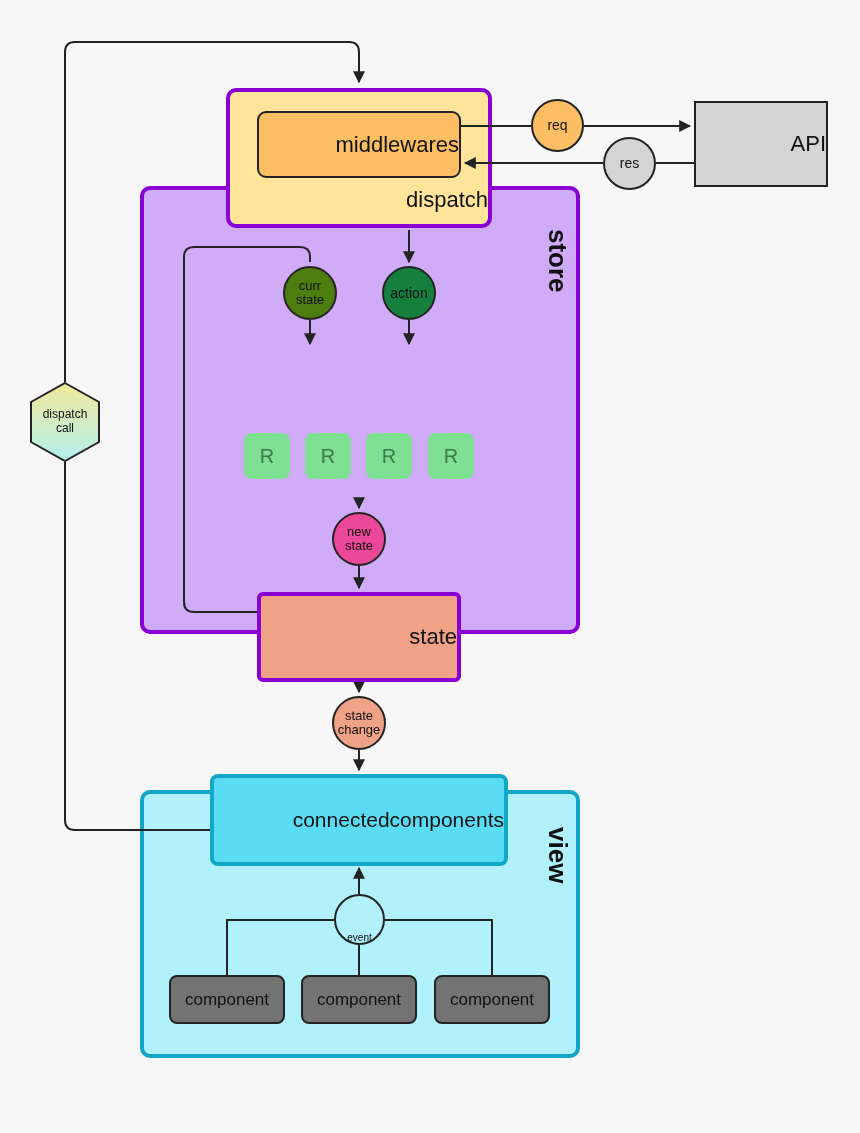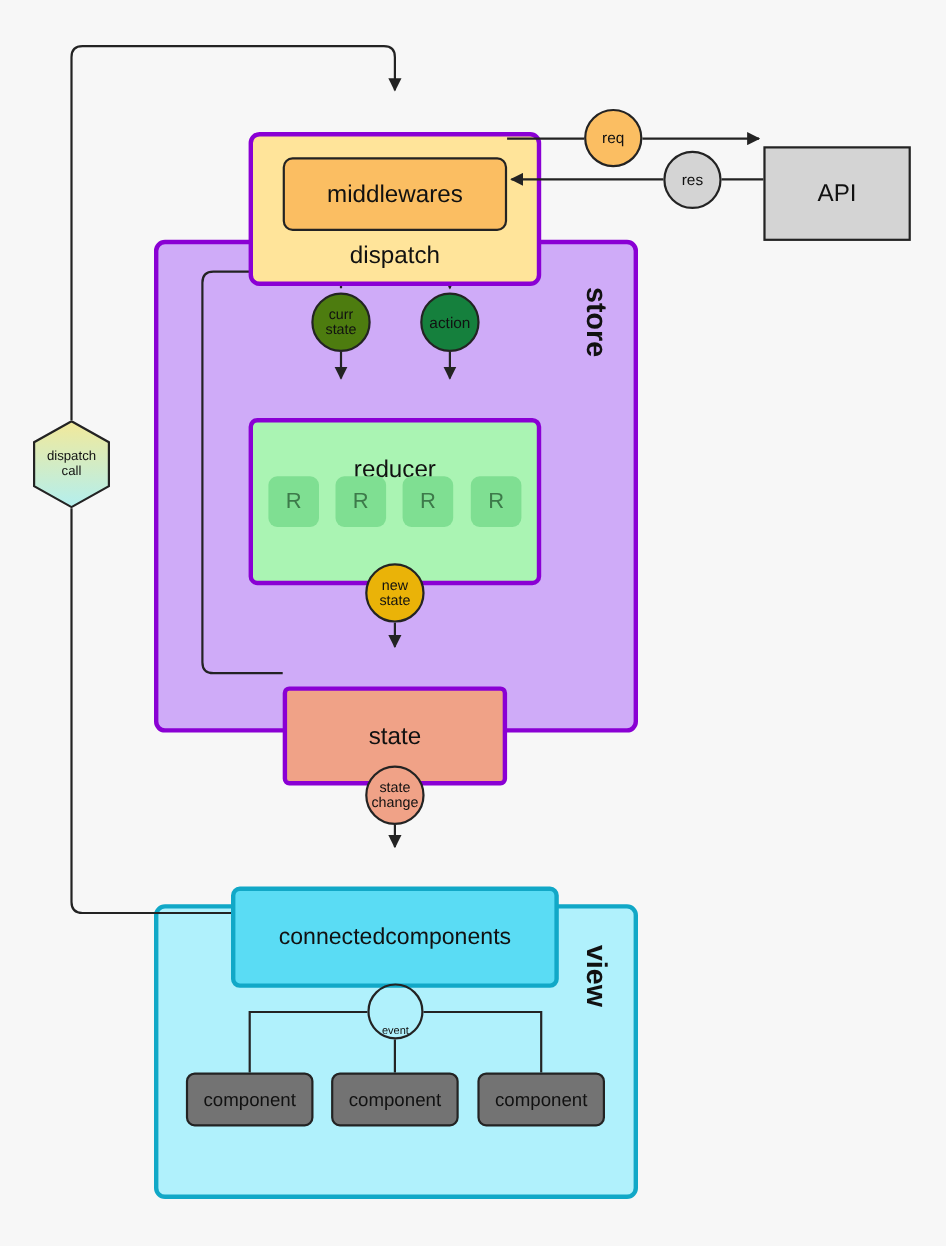--- a/index.html
+++ b/index.html
@@ -14,25 +14,24 @@
     background: #f7f7f7;
     font-family: "Liberation Sans", sans-serif;
     overflow: hidden;
   }
   
   .node {
     position: absolute;
     box-sizing: border-box;
     display: flex;
     align-items: center;
-    justify-content: center;
+    justify-content: flex-end;
     text-align: center;
     color: #111111;
     line-height: 1.15;
-    margin-top: 32px;
   }
   
   #store-container {
     left: 140px; top: 186px; width: 440px; height: 448px;
     background: #cfabf8;
     border: 4px solid #8a00d4;
     border-radius: 10px;
     z-index: 1;
   }
   #store-label {
@@ -178,21 +177,21 @@
     background: #4d7c0f;
     font-size: 13px;
   }
   #action-circle {
     left: 382px; top: 266px; width: 54px; height: 54px;
     background: #15803d;
     font-size: 14px;
   }
   #new-state-circle {
     left: 332px; top: 512px; width: 54px; height: 54px;
-    background: #eab308;
+    background: #ec4899;
     font-size: 13px;
   }
   #state-change-circle {
     left: 332px; top: 696px; width: 54px; height: 54px;
     background: #f0a287;
     font-size: 13px;
   }
   #event-circle {
     left: 334px; top: 894px; width: 51px; height: 51px;
     background: transparent;
@@ -282,23 +281,20 @@
   <div class="node" id="dispatch-box">
     <span>dispatch</span>
   </div>
   <div class="node" id="middlewares-box">
     <span>middlewares</span>
   </div>
   <div class="node" id="api-box">
     <span>API</span>
   </div>
 
-  <div class="node" id="reducer-box">
-    <span>reducer</span>
-  </div>
   <div class="r-box" id="r-0">
     <span>R</span>
   </div>
   <div class="r-box" id="r-1">
     <span>R</span>
   </div>
   <div class="r-box" id="r-2">
     <span>R</span>
   </div>
   <div class="r-box" id="r-3">

